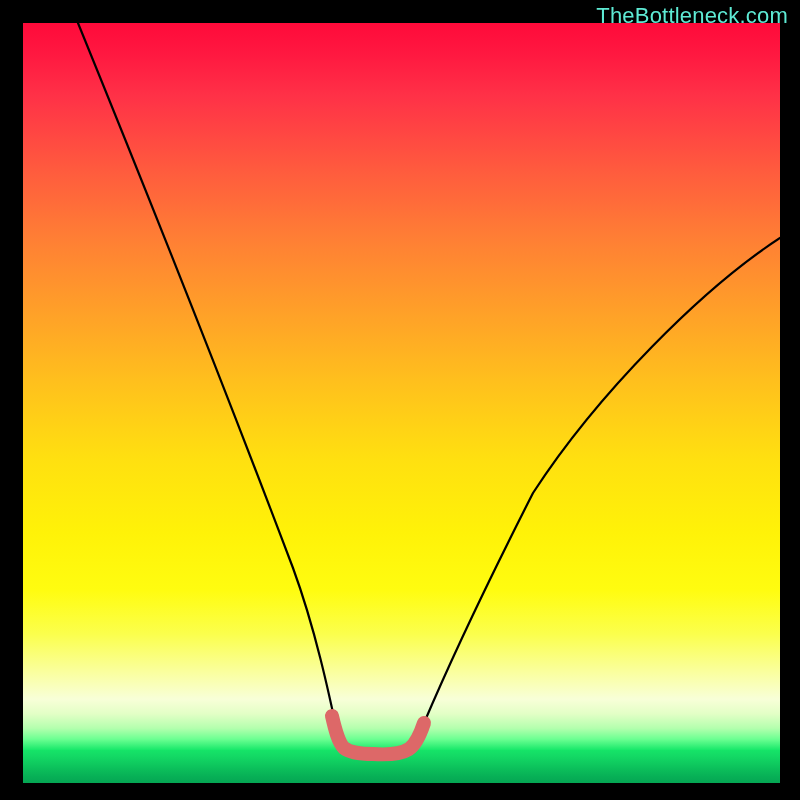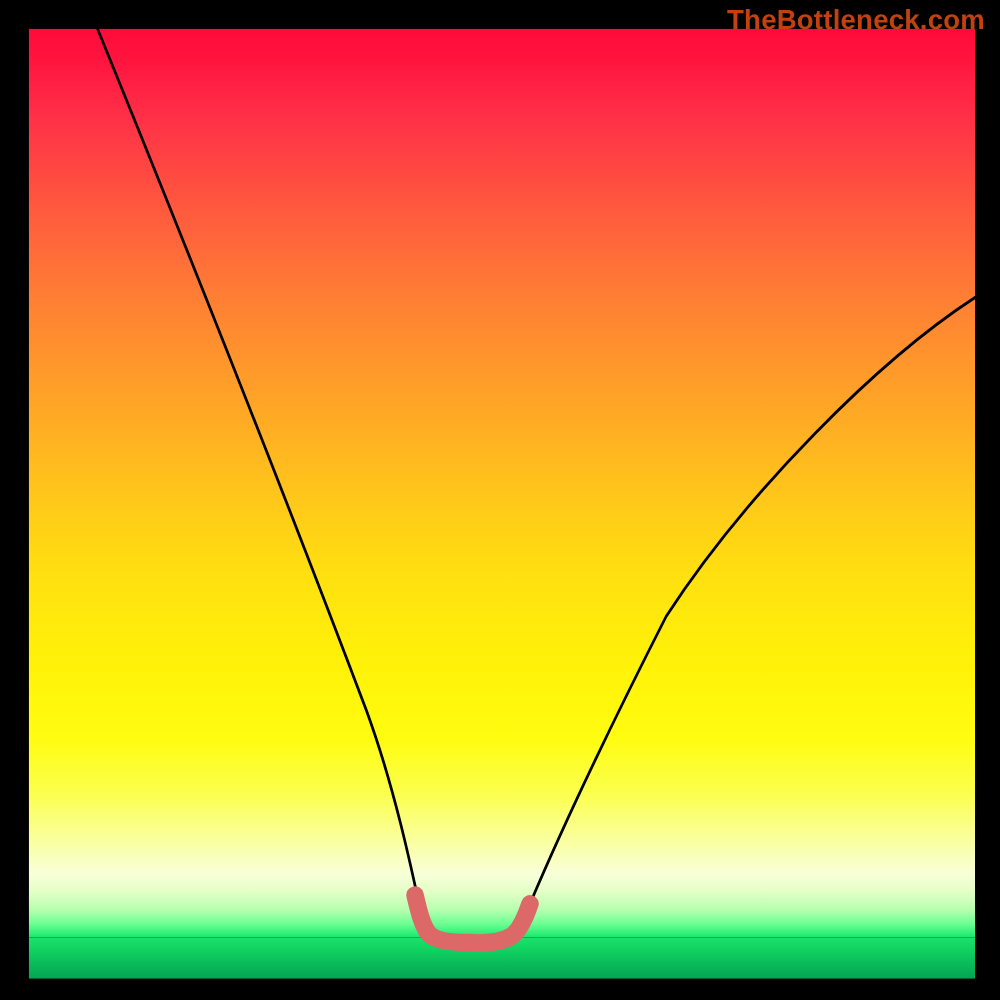--- a/index.html
+++ b/index.html
@@ -72,24 +72,24 @@
     position: absolute;
     left: 0;
     top: 0;
     width: 757px;
     height: 760px;
   }
   .watermark {
     position: absolute;
     top: 3px;
     right: 12px;
-    color: #c2410c;
+    color: #5eead4;
     font-size: 22px;
     letter-spacing: 0.2px;
-    font-weight: 700;
+    font-weight: 400;
   }
 </style>
 </head>
 <body>
 
 <div class="stage">
 
   <div class="plot">
     <div class="gradient"></div>
     <div class="green-strip"></div>

